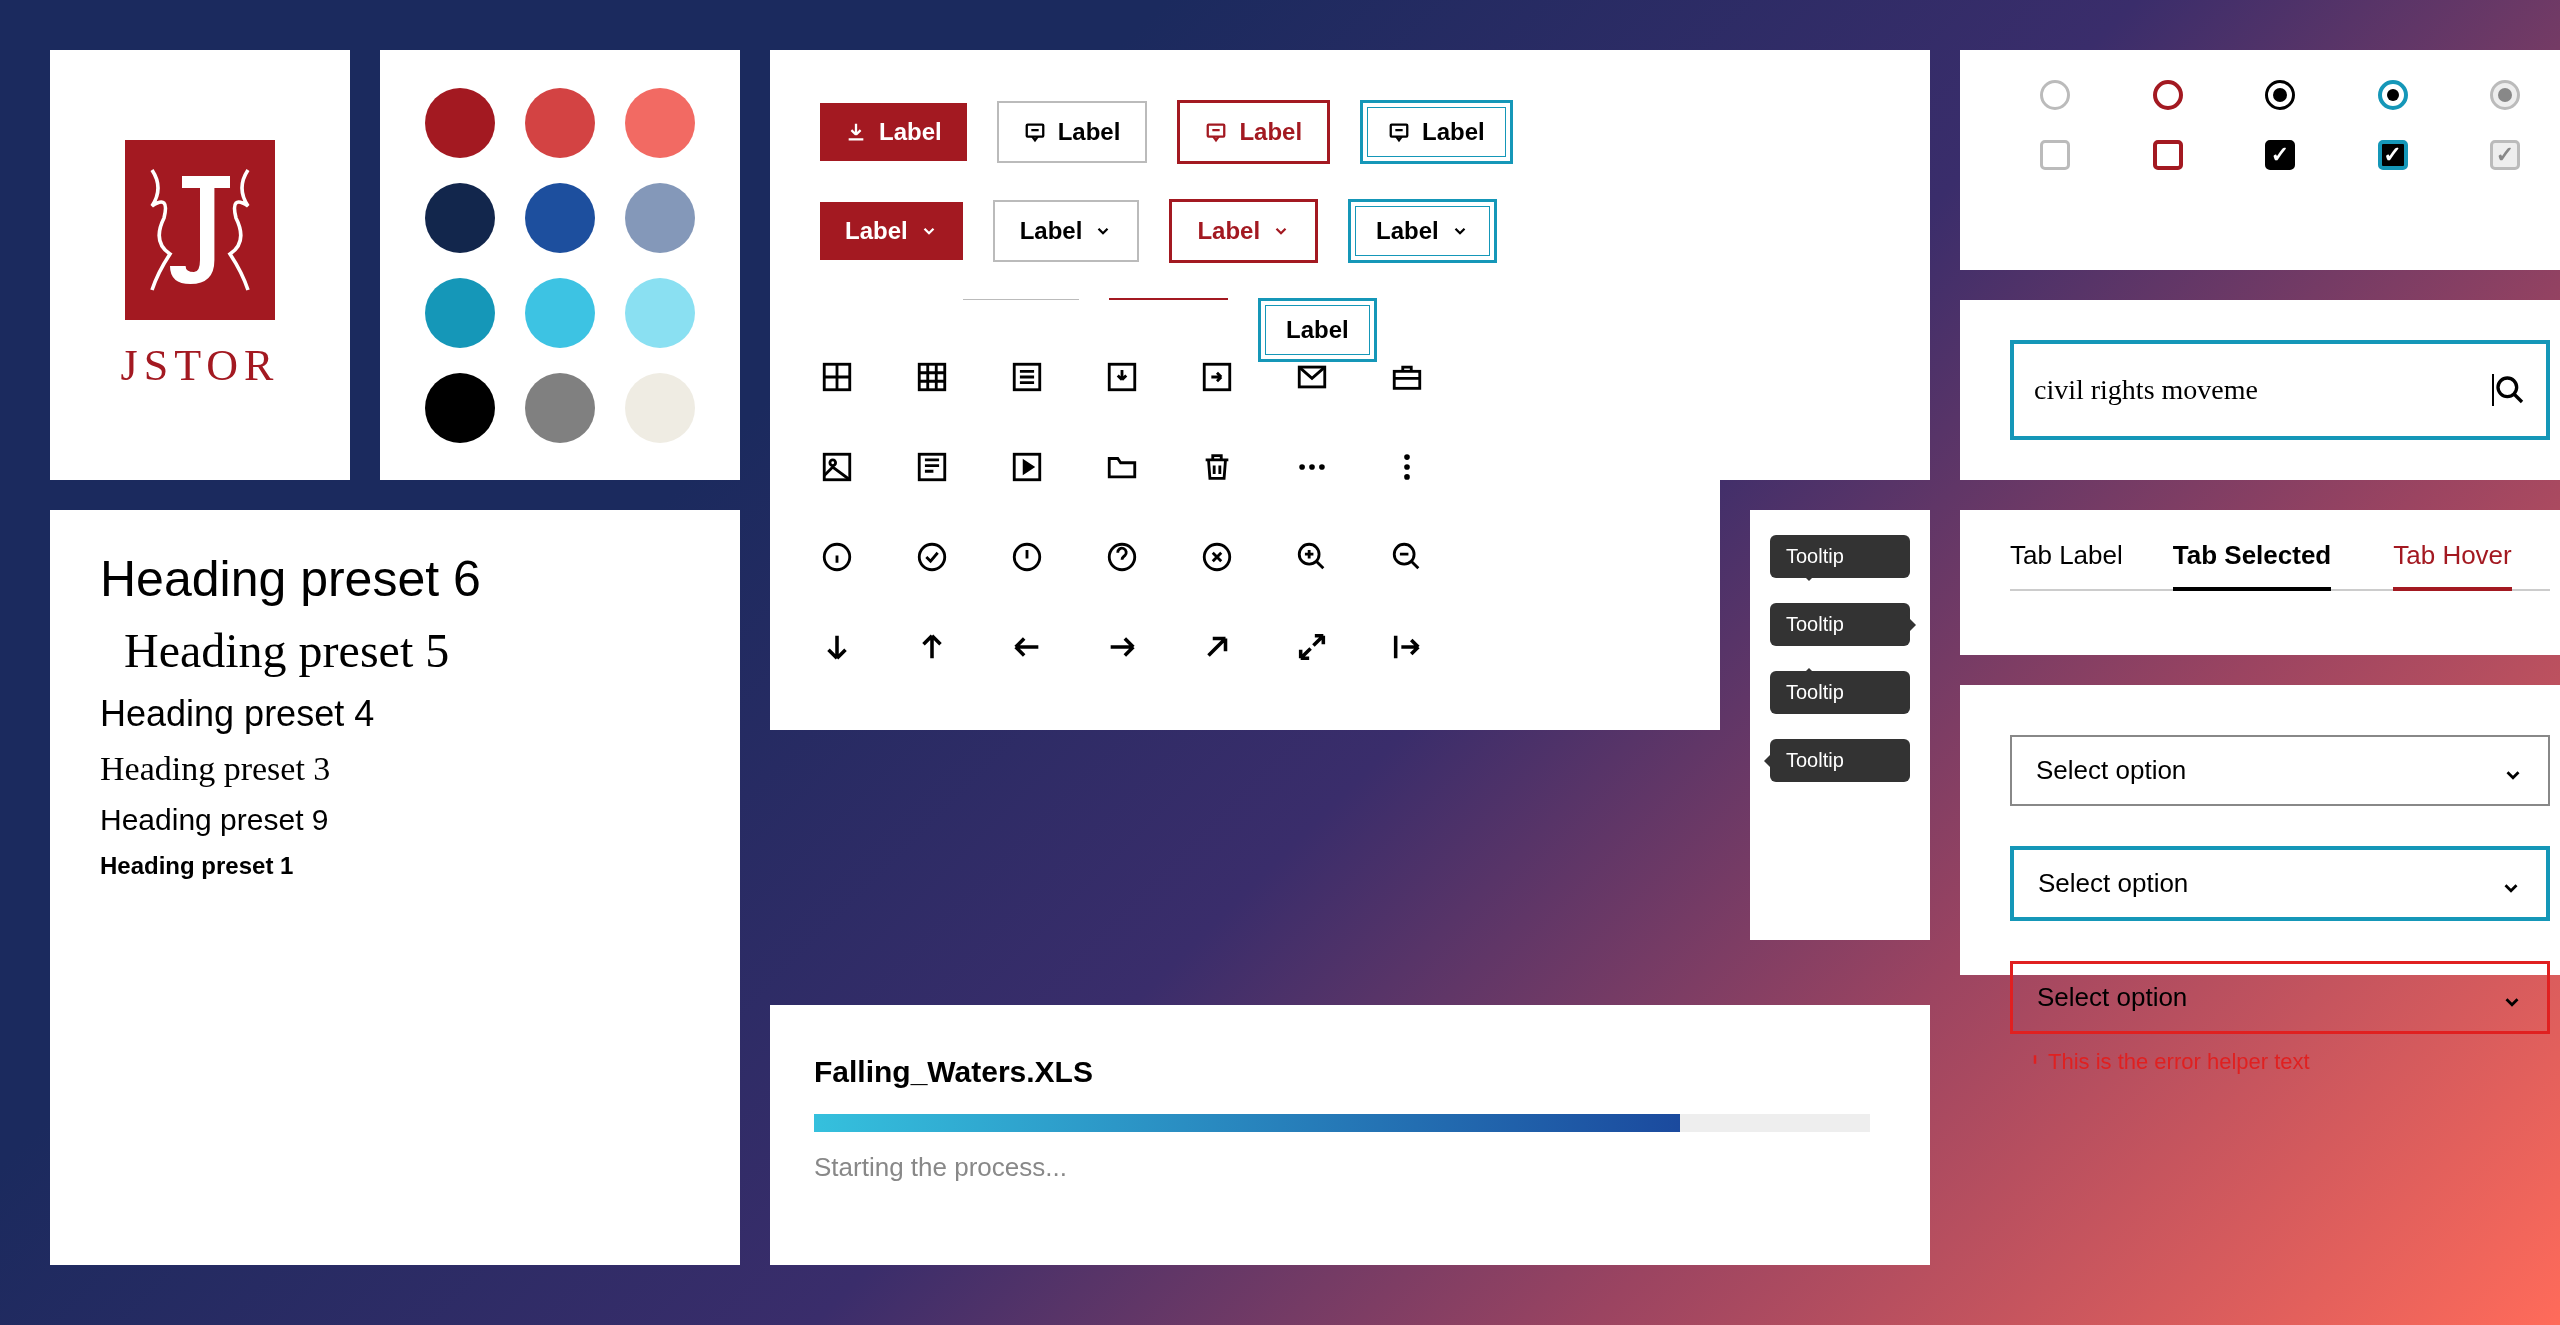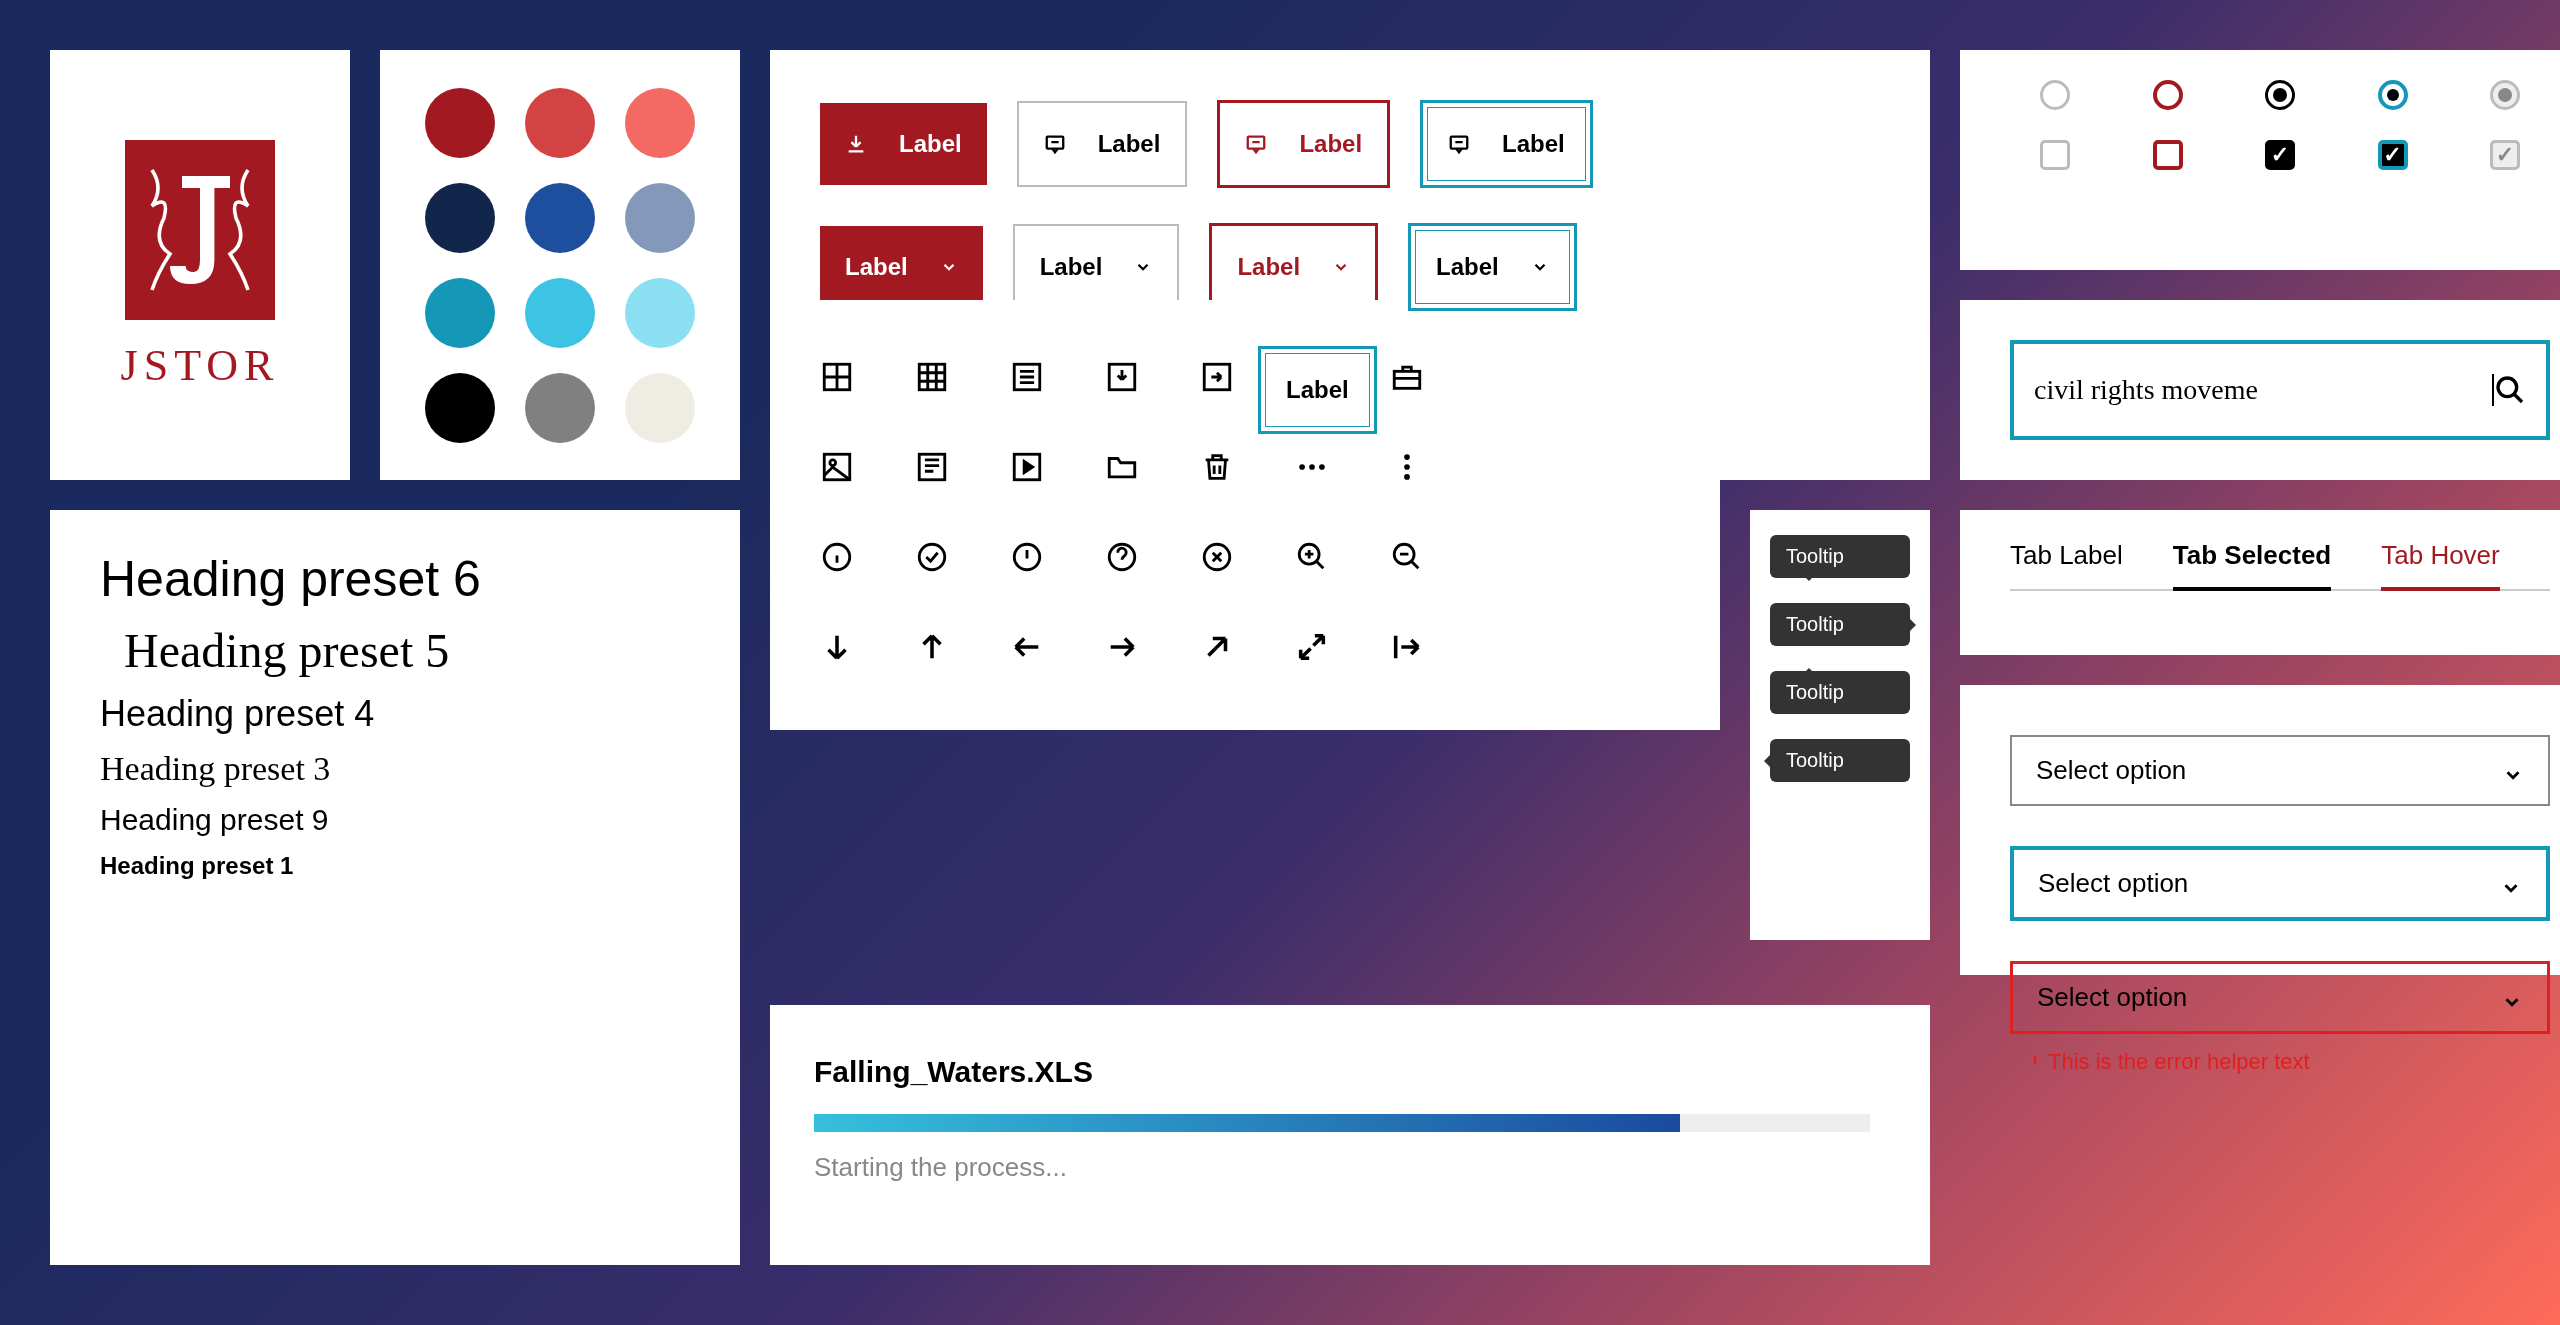--- a/index.html
+++ b/index.html
@@ -22,21 +22,21 @@
   .logo-card { display:flex; flex-direction:column; align-items:center; justify-content:center; gap:20px; }
   .logo-mark { width: 150px; height: 180px; background:#a31921; display:flex; align-items:center; justify-content:center; }
   .logo-mark svg { width:120px; height:150px; }
   .logo-word { font-family: Georgia, serif; font-size:44px; letter-spacing:6px; color:#a31921; }
   
   .palette { display:grid; grid-template-columns: repeat(3, 70px); grid-template-rows: repeat(4, 70px); gap: 25px 30px; justify-content:center; align-content:center;}
   .swatch { width:70px; height:70px; border-radius:50%; }
   
   .buttons-card { display:flex; flex-direction:column; gap:35px; padding:50px; }
   .button-row { display:flex; gap:30px; align-items:center; }
-  .btn { display:inline-flex; align-items:center; gap:32px; padding:27px 25px; font-size:24px; font-weight:600; cursor:pointer; }
+  .btn { display:inline-flex; align-items:center; gap:12px; padding:15px 25px; font-size:24px; font-weight:600; cursor:pointer; }
   .btn-fill { background:#a31921; color:#fff; border:none; }
   .btn-ghost-grey { background:#fff; color:#000; border:2px solid #bbb; }
   .btn-ghost-red { background:#fff; color:#a31921; border:3px solid #a31921; }
   .btn-ghost-teal { background:#fff; color:#000; border:3px solid #1597b8; position:relative; }
   .btn-ghost-teal::after { content:""; position:absolute; inset:4px; border:1px solid #1597b8; pointer-events:none;}
   .btn svg { width:22px; height:22px; }
   .btn .chev { width:18px; height:18px; }
   
   .controls-card { display:flex; flex-direction:column; gap:30px; padding:30px 50px; }
   .control-row { display:flex; justify-content:space-between; padding:0 30px;}
@@ -64,21 +64,21 @@
   .tooltip.arrow-b::after{content:"";position:absolute;bottom:-12px;left:30px;border:9px solid transparent;border-top-color:#333;}
   .tooltip.arrow-r::after{content:"";position:absolute;right:-16px;top:50%;transform:translateY(-50%);border:10px solid transparent;border-left-color:#333;}
   .tooltip.arrow-t::after{content:"";position:absolute;top:-12px;left:30px;border:9px solid transparent;border-bottom-color:#333;}
   .tooltip.arrow-l::after{content:"";position:absolute;left:-16px;top:50%;transform:translateY(-50%);border:10px solid transparent;border-right-color:#333;}
   
   .tabs-card { grid-column:5/6; grid-row:2/3; padding:30px 50px 20px;}
   .tabs { display:flex; gap:50px; border-bottom:2px solid #ccc; }
   .tab { font-size:26px; padding-bottom:18px; position:relative; cursor:pointer;}
   .tab.sel { font-weight:700; }
   .tab.sel::after{content:"";position:absolute;left:0;right:0;bottom:-2px;height:4px;background:#000;}
-  .tab.hov { color:#a31921;}
+  .tab.hov { color:#a31921;margin-left:12px;}
   .tab.hov::after{content:"";position:absolute;left:0;right:0;bottom:-2px;height:4px;background:#a31921;}
   
   .progress-card { grid-column:3/5; grid-row:4/5; padding:50px 60px; align-self:end; height:260px;}
   .progress-title { font-size:30px; font-weight:700; margin-bottom:25px;}
   .progress-bar { width:100%; height:18px; background:#eee; position:relative; overflow:hidden;}
   .progress-fill { position:absolute; left:0; top:0; bottom:0; width:82%; background: linear-gradient(90deg, #35c0dd 0%, #1b4a9e 100%);}
   .progress-status { margin-top:20px; font-size:26px; color:#888;}
   
   .selects-card { grid-column:5/6; grid-row:3/5; padding:50px; display:flex; flex-direction:column; gap:40px;}
   .select { display:flex; align-items:flex-end; justify-content:space-between; padding:18px 24px; border:2px solid; font-size:26px; cursor:pointer;}

